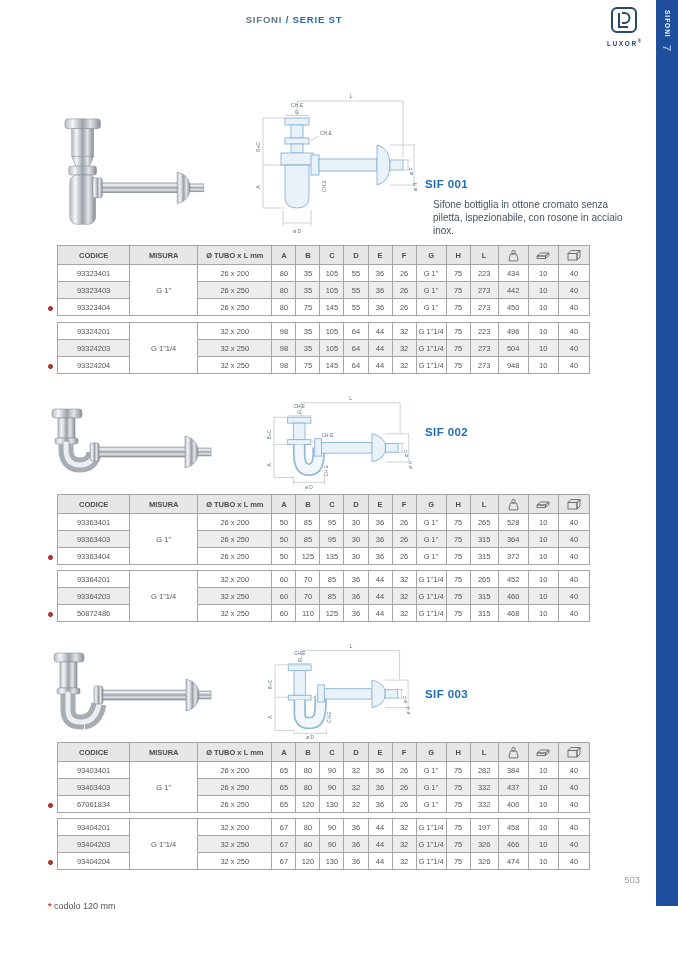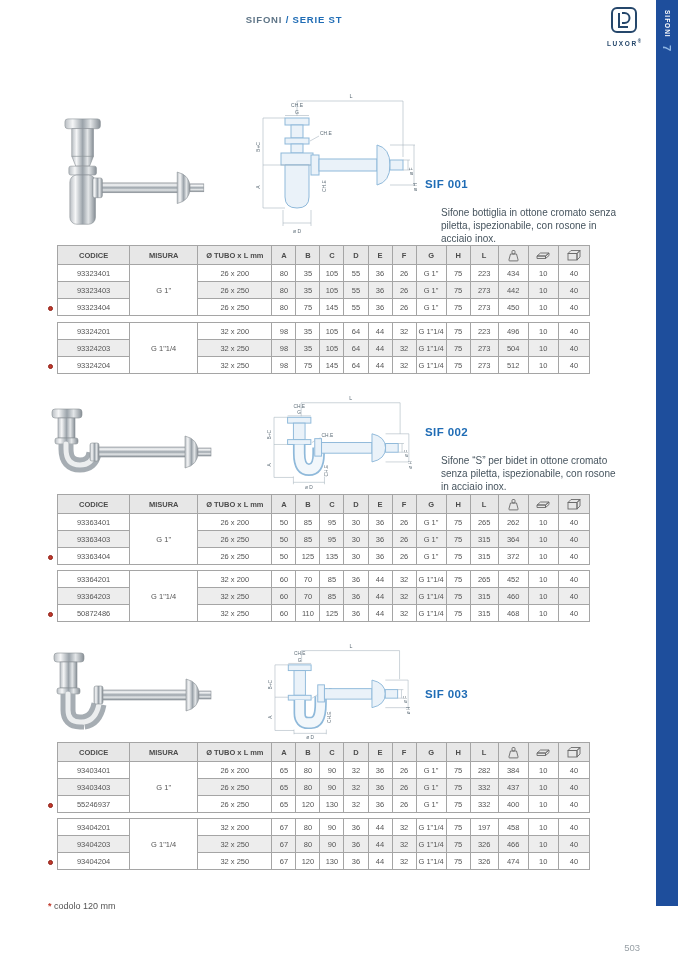--- a/index.html
+++ b/index.html
@@ -17,36 +17,36 @@
   .side-tab{position:absolute;right:0;top:0;width:22px;height:906px;background:#1e4e9c;
             display:flex;flex-direction:column;align-items:center;padding-top:10px;box-sizing:border-box;}
   .tab-label{writing-mode:vertical-rl;color:#ffffff;font-size:6.5px;font-weight:bold;letter-spacing:1px;}
   .tab-num{writing-mode:vertical-rl;color:#8fb6e4;font-size:11px;font-weight:bold;margin-top:7px;}
 
   .section{position:absolute;left:0;width:656px;}
   .photo{position:absolute;left:28px;}
   .drawing{position:absolute;left:233px;}
   .info{position:absolute;left:425px;width:216px;}
   .sif-title{margin:0 0 4px 0;font-size:11.5px;color:#1f6cb5;letter-spacing:.4px;}
-  .sif-desc{margin:16px;font-size:10px;line-height:1.3;color:#46545e;}
+  .sif-desc{margin:8px;font-size:10px;line-height:1.3;color:#46545e;}
 
   .tbl-wrap{position:absolute;left:57px;width:434px;}
   table.spec{border-collapse:collapse;table-layout:fixed;width:533px;font-size:7.5px;color:#555;}
   .spec th,.spec td{border:1px solid #a5a5a5;text-align:center;padding:0;height:16px;
                     overflow:hidden;white-space:nowrap;}
   .spec th{background:#e7e7e7;font-size:7.5px;color:#4c4c4c;height:18px;font-weight:bold;}
   .spec tbody tr:nth-child(2){background:#ededed;}
   .spec td.misura{background:transparent;}
   .icon-th svg{vertical-align:middle;}
   .row-marker{position:absolute;left:-9px;width:5px;height:5px;border-radius:50%;
               background:#c0392b;border:1px solid #8e1f16;box-sizing:border-box;}
 
   .footnote{position:absolute;left:48px;top:901px;font-size:9px;color:#555;}
   .fn-star{color:#c0392b;font-weight:bold;}
-  .page-num{position:absolute;left:606px;top:942px;width:34px;text-align:right;
+  .page-num{position:absolute;left:606px;top:874px;width:34px;text-align:right;
             font-size:9.5px;color:#98a0a6;}
 
   
   svg .ln{stroke:#8fb9da;fill:#eaf2f9;stroke-width:1;}
   svg .pipe-o{stroke:#8fb9da;stroke-width:13;fill:none;stroke-linejoin:round;}
   svg .pipe-i{stroke:#f2f7fb;stroke-width:9.5;fill:none;stroke-linejoin:round;}
   svg .dim{stroke:#a9b6bf;stroke-width:.6;fill:none;}
   svg .lbl{font-family:"Liberation Sans",sans-serif;font-size:5.5px;fill:#5f6e79;}
   svg .sm{font-size:5px;}
   svg .metal{stroke:#8a9096;stroke-width:.6;}
@@ -313,21 +313,21 @@
                 <td>32 x 250</td>
                 <td>98</td>
                 <td>75</td>
                 <td>145</td>
                 <td>64</td>
                 <td>44</td>
                 <td>32</td>
                 <td>G 1"1/4</td>
                 <td>75</td>
                 <td>273</td>
-                <td>512</td>
+                <td>948</td>
                 <td>10</td>
                 <td>40</td>
               </tr>
             </tbody>
           </table>
           <span class="row-marker" style="bottom: 5px;"></span>
         </div>
       </div>
       <div class="section" style="top: 393px;">
         <div class="photo" style="top: 10px;"><svg width="190" height="82" viewBox="0 0 190 82">
@@ -392,21 +392,20 @@
             <line class="dim" x1="170" y1="59" x2="176" y2="59"></line>
             <line class="dim" x1="174" y1="50" x2="174" y2="59"></line>
     <text class="lbl sm" transform="translate(180,64) rotate(-90)">ø F</text>
     <line class="dim" x1="157" y1="40" x2="181" y2="40"></line>
             <line class="dim" x1="157" y1="69" x2="181" y2="69"></line>
             <line class="dim" x1="181" y1="40" x2="181" y2="69"></line>
     <text class="lbl sm" transform="translate(184,76) rotate(-90)">ø H</text>
   </svg></div>
         <div class="info" style="top: 33px;">
           <h3 class="sif-title">SIF 002</h3>
-          <p class="sif-desc">Sifone “S” per bidet in ottone cromato senza piletta, ispezionabile, con rosone in acciaio inox.</p>
         </div>
         <div class="tbl-wrap" style="top: 101px;">
           <table class="spec">
             <colgroup>
               <col style="width: 72px;">
               <col style="width: 68px;">
               <col style="width: 74px;">
               <col style="width: 24px;">
               <col style="width: 24px;">
               <col style="width: 24px;">
@@ -457,21 +456,21 @@
                 <td>26 x 200</td>
                 <td>50</td>
                 <td>85</td>
                 <td>95</td>
                 <td>30</td>
                 <td>36</td>
                 <td>26</td>
                 <td>G 1"</td>
                 <td>75</td>
                 <td>265</td>
-                <td>262</td>
+                <td>528</td>
                 <td>10</td>
                 <td>40</td>
               </tr>
               <tr>
                 <td class="code">93363403</td>
                 <td>26 x 250</td>
                 <td>50</td>
                 <td>85</td>
                 <td>95</td>
                 <td>30</td>
@@ -728,21 +727,21 @@
                 <td>36</td>
                 <td>26</td>
                 <td>G 1"</td>
                 <td>75</td>
                 <td>332</td>
                 <td>437</td>
                 <td>10</td>
                 <td>40</td>
               </tr>
               <tr>
-                <td class="code">55246937</td>
+                <td class="code">67061834</td>
                 <td>26 x 250</td>
                 <td>65</td>
                 <td>120</td>
                 <td>130</td>
                 <td>32</td>
                 <td>36</td>
                 <td>26</td>
                 <td>G 1"</td>
                 <td>75</td>
                 <td>332</td>

